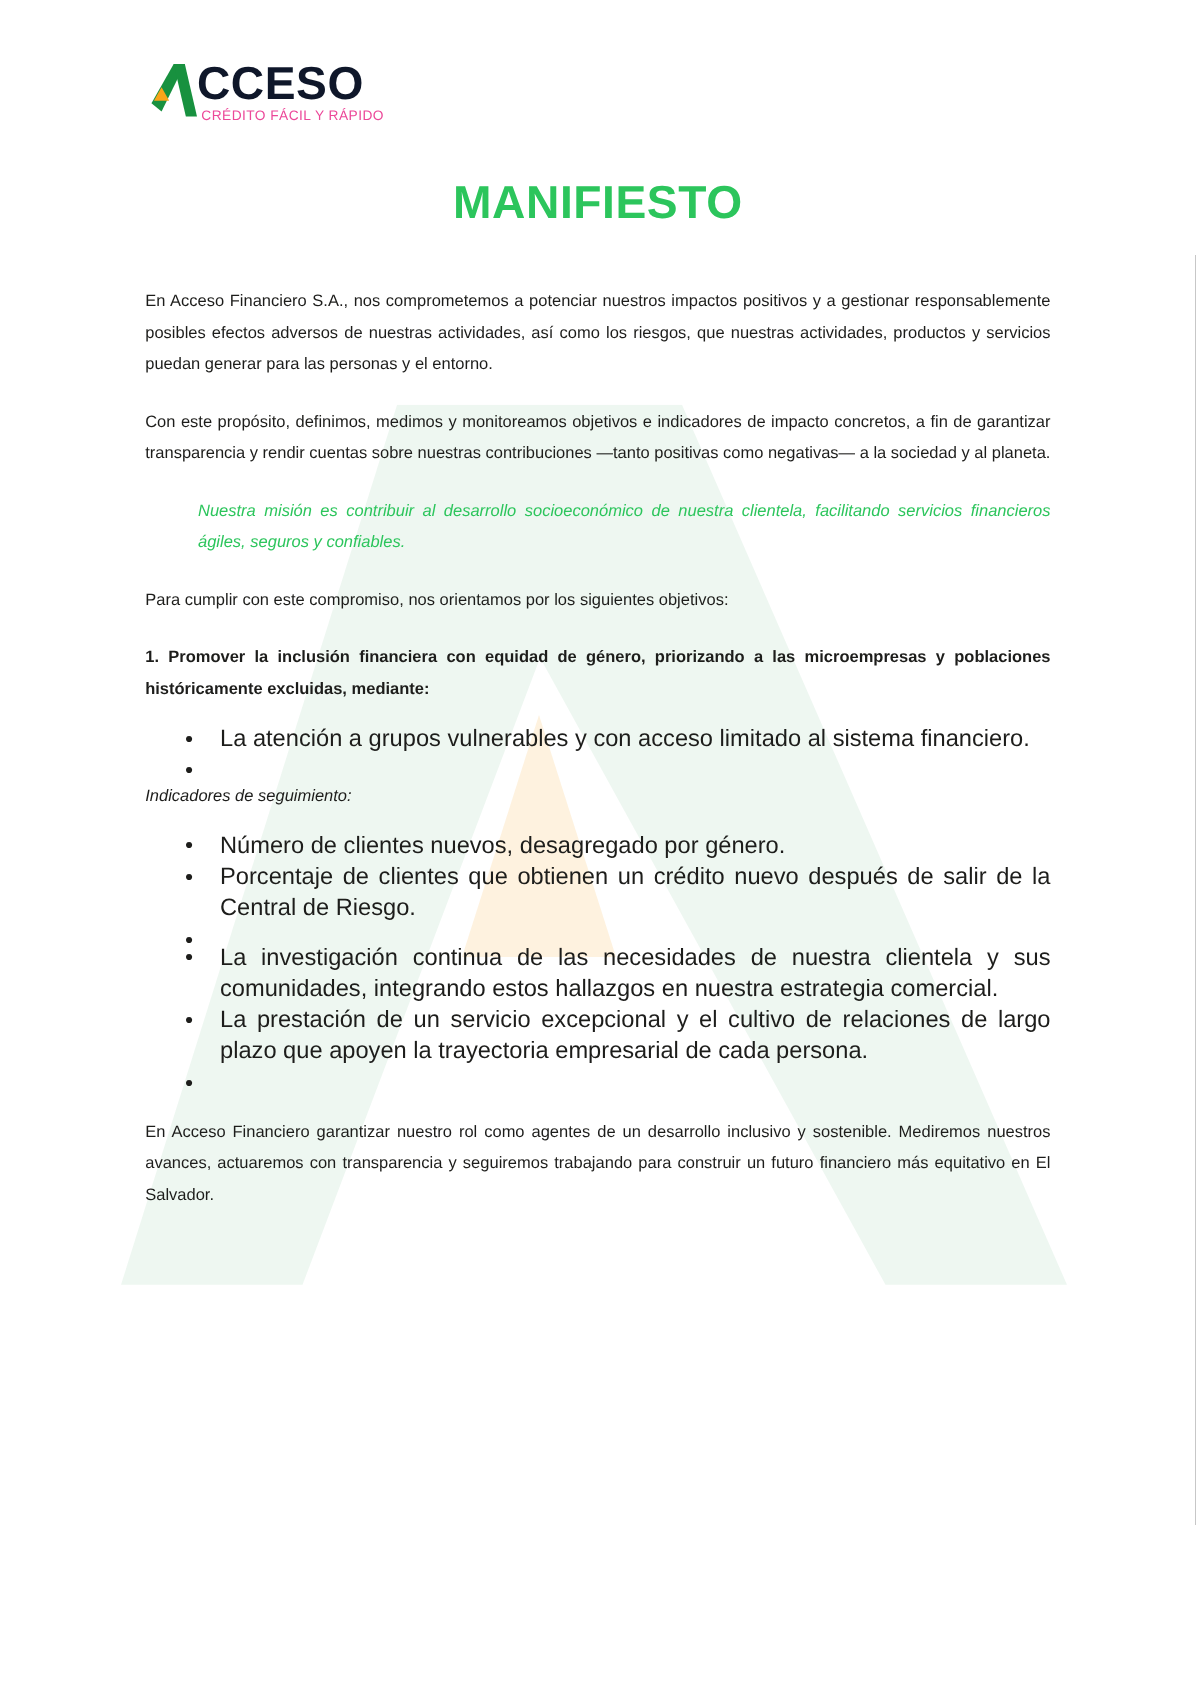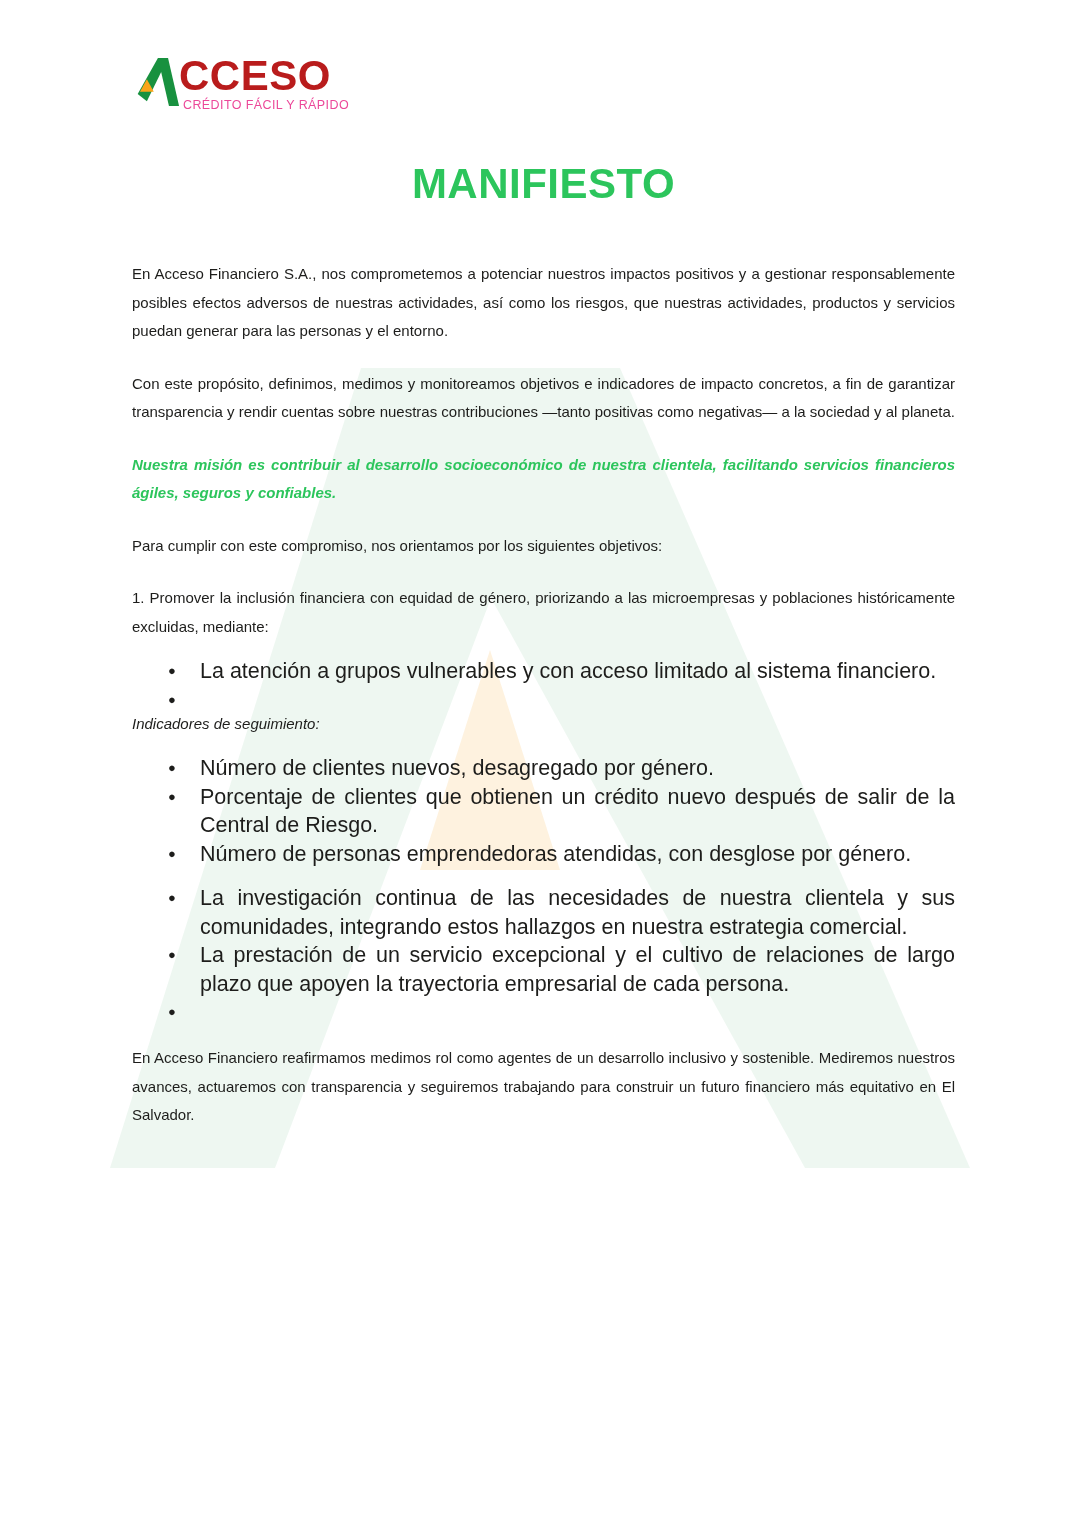--- a/index.html
+++ b/index.html
@@ -33,21 +33,21 @@
   }
 
   
   .logo { position: relative; height: 70px; margin-top: 54px; width: 260px; }
   .logo-mark { position: absolute; left: 2px; top: 3px; width: 46px; height: 50px; }
   .logo-green  { fill: #18913f; }
   .logo-orange { fill: #f9a51a; }
   .logo-word {
     position: absolute; left: 47px; top: 1px;
     font-size: 42px; line-height: 42px; font-weight: bold;
-    color: #b91c1c; letter-spacing: 0.5px;
+    color: #0f172a; letter-spacing: 0.5px;
   }
   .logo-tagline {
     position: absolute; left: 51px; top: 44px;
     font-size: 12.5px; line-height: 14px;
     color: #ec4899; letter-spacing: 0.4px; white-space: nowrap;
   }
 
   
   .title {
     margin: 36px 0 0 0;
@@ -61,24 +61,25 @@
   .body, .mission, .obj-heading, .indicators-label {
     font-size: 15px;
     line-height: 28.5px;
     text-align: justify;
     margin: 24px 0 0 0;
   }
   .first   { margin-top: 52px; }
   .closing { margin-top: 46px; }
   .mission {
     color: #2cc55c;
-    font-weight: bold;
+    font-weight: normal;
     font-style: italic;
+    margin-left: 48px;
   }
-  .obj-heading { font-weight: normal; }
+  .obj-heading { font-weight: bold; }
   .indicators-label { font-style: italic; text-align: left; }
 
   
   .bullets {
     list-style: none;
     margin: 16px 0 0 0;
     padding: 0;
   }
   .bullets li {
     position: relative;
@@ -146,35 +147,34 @@
       <li>
         <span class="bullet">●</span>
         <span>Número de clientes nuevos, desagregado por género.</span>
       </li>
       <li>
         <span class="bullet">●</span>
         <span>Porcentaje de clientes que obtienen un crédito nuevo después de salir de la Central de Riesgo.</span>
       </li>
       <li>
         <span class="bullet">●</span>
-        <span>Número de personas emprendedoras atendidas, con desglose por género.</span>
       </li>
     </ul>
 
 
     <ul class="bullets">
       <li>
         <span class="bullet">●</span>
         <span>La investigación continua de las necesidades de nuestra clientela y sus comunidades, integrando estos hallazgos en nuestra estrategia comercial.</span>
       </li>
       <li>
         <span class="bullet">●</span>
         <span>La prestación de un servicio excepcional y el cultivo de relaciones de largo plazo que apoyen la trayectoria empresarial de cada persona.</span>
       </li>
       <li>
         <span class="bullet">●</span>
       </li>
     </ul>
 
-    <p class="body closing">En Acceso Financiero reafirmamos medimos rol como agentes de un desarrollo inclusivo y sostenible. Mediremos nuestros avances, actuaremos con transparencia y seguiremos trabajando para construir un futuro financiero más equitativo en El Salvador.</p>
+    <p class="body closing">En Acceso Financiero garantizar nuestro rol como agentes de un desarrollo inclusivo y sostenible. Mediremos nuestros avances, actuaremos con transparencia y seguiremos trabajando para construir un futuro financiero más equitativo en El Salvador.</p>
 
   </div>
 </div>
 
 </body></html>

